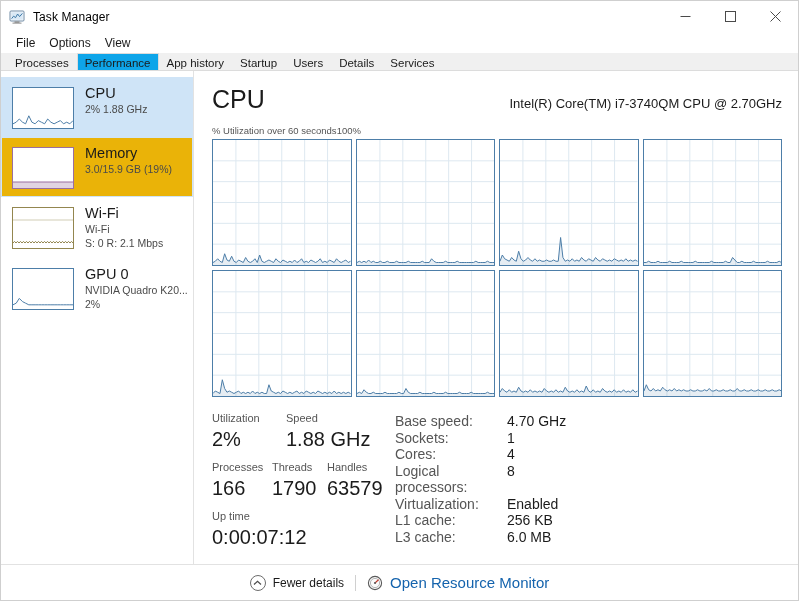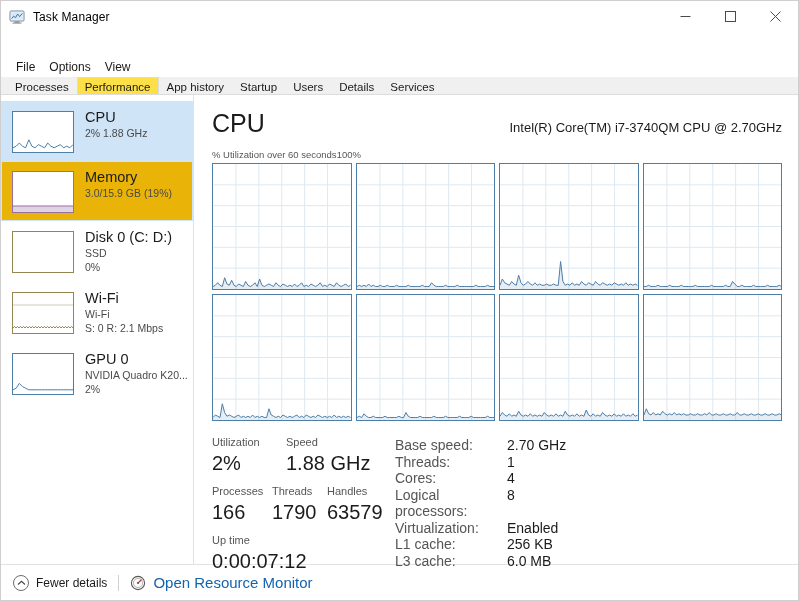--- a/index.html
+++ b/index.html
@@ -37,21 +37,20 @@
     color: #4a4a4a;
   }
   .winbtn svg { display: block; }
 
   
   .menubar {
     height: 21px; flex: 0 0 21px;
     display: flex; align-items: center;
     padding-left: 8px;
     background: #ffffff;
-    margin-top: 24px;
   }
   .menu-item {
     font-size: 12px; color: #1a1a1a;
     padding: 1px 7px;
   }
 
   
   .tabbar {
     height: 18px; flex: 0 0 18px;
     display: flex; align-items: stretch;
@@ -62,21 +61,21 @@
   .tab {
     font-size: 11.5px; color: #1a1a1a;
     padding: 1px 7px 0 7px;
     display: flex; align-items: center;
     background: #f0f0f0;
     border: 1px solid transparent;
     border-bottom: none;
     white-space: nowrap;
   }
   .tab.active {
-    background: #fde047;
+    background: #0ea5e9;
     border-color: #dcdcdc;
     position: relative; top: 0;
   }
 
   
   .body { flex: 1 1 auto; display: flex; min-height: 0; position: relative; }
 
   
   .sidebar {
     width: 193px; flex: 0 0 193px;
@@ -147,22 +146,23 @@
   .stats-right { flex: 1 1 auto; padding-left: 8px; padding-top: 2px; }
   .drow { display: flex; font-size: 14px; line-height: 16.5px; }
   .dlbl { width: 112px; flex: 0 0 112px; color: #555; }
   .dval { color: #1b1b1b; }
 
   
   .footer {
     height: 36px; flex: 0 0 36px;
     border-top: 1px solid #e2e2e2;
     display: flex; align-items: center;
-    padding-left: 12px;
-    background: #ffffff;
+    padding-left: 0;
+    background: #ffffff;
+    justify-content: center;
   }
   .foot-btn { display: flex; align-items: center; }
   .circ {
     width: 16px; height: 16px; border-radius: 50%;
     border: 1px solid #6d6d6d;
     display: flex; align-items: center; justify-content: center;
     flex: 0 0 16px;
   }
   .foot-label { font-size: 12px; color: #1a1a1a; margin-left: 7px; }
   .foot-sep { width: 1px; height: 16px; background: #d0d0d0; margin: 0 11px; }
@@ -243,30 +243,20 @@
               <rect x="0" y="34" width="60" height="6" fill="#9a6fa0" opacity=".30"></rect>
               <line x1="0" y1="34" x2="60" y2="34" stroke="#9a6fa0" stroke-width="1"></line>
             </svg>
           </div>
         <div class="side-text">
           <div class="side-title">Memory</div>
           <div class="side-sub">3.0/15.9 GB (19%)</div>
         </div>
       </div>
 
-      <div class="side-item">
-        <div class="thumb" style="border-color: rgb(147, 134, 79);">
-            <svg width="60" height="40" viewBox="0 0 60 40"></svg>
-          </div>
-        <div class="side-text">
-          <div class="side-title">Disk 0 (C: D:)</div>
-          <div class="side-sub">SSD</div>
-          <div class="side-sub">0%</div>
-        </div>
-      </div>
 
       <div class="side-item">
         <div class="thumb" style="border-color: rgb(147, 134, 79);">
             <svg width="60" height="40" viewBox="0 0 60 40">
               <line x1="0" y1="12" x2="60" y2="12" stroke="#93864f" stroke-width=".7" opacity=".6"></line>
               <path d="M0.0,35.0 L1.5,33.4 L3.0,35.0 L4.5,33.4 L6.0,35.0 L7.5,33.4 L9.0,35.0 L10.5,33.4 L12.0,35.0 L13.5,33.4 L15.0,35.0 L16.5,33.4 L18.0,35.0 L19.5,33.4 L21.0,35.0 L22.5,33.4 L24.0,35.0 L25.5,33.4 L27.0,35.0 L28.5,33.4 L30.0,35.0 L31.5,33.4 L33.0,35.0 L34.5,33.4 L36.0,35.0 L37.5,33.4 L39.0,35.0 L40.5,33.4 L42.0,35.0 L43.5,33.4 L45.0,35.0 L46.5,33.4 L48.0,35.0 L49.5,33.4 L51.0,35.0 L52.5,33.4 L54.0,35.0 L55.5,33.4 L57.0,35.0 L58.5,33.4 L60.0,35.0" fill="none" stroke="#93864f" stroke-width="1"></path>
             </svg>
           </div>
         <div class="side-text">
           <div class="side-title">Wi-Fi</div>
@@ -461,24 +451,24 @@
             <div class="sblock">
               <div class="lbl">Up time</div>
               <div class="val">0:00:07:12</div>
             </div>
           </div>
         </div>
 
         <div class="stats-right" id="detail-list">
             <div class="drow">
               <div class="dlbl">Base speed:</div>
-              <div class="dval">2.70 GHz</div>
-            </div>
-            <div class="drow">
-              <div class="dlbl">Threads:</div>
+              <div class="dval">4.70 GHz</div>
+            </div>
+            <div class="drow">
+              <div class="dlbl">Sockets:</div>
               <div class="dval">1</div>
             </div>
             <div class="drow">
               <div class="dlbl">Cores:</div>
               <div class="dval">4</div>
             </div>
             <div class="drow">
               <div class="dlbl">Logical processors:</div>
               <div class="dval">8</div>
             </div>

